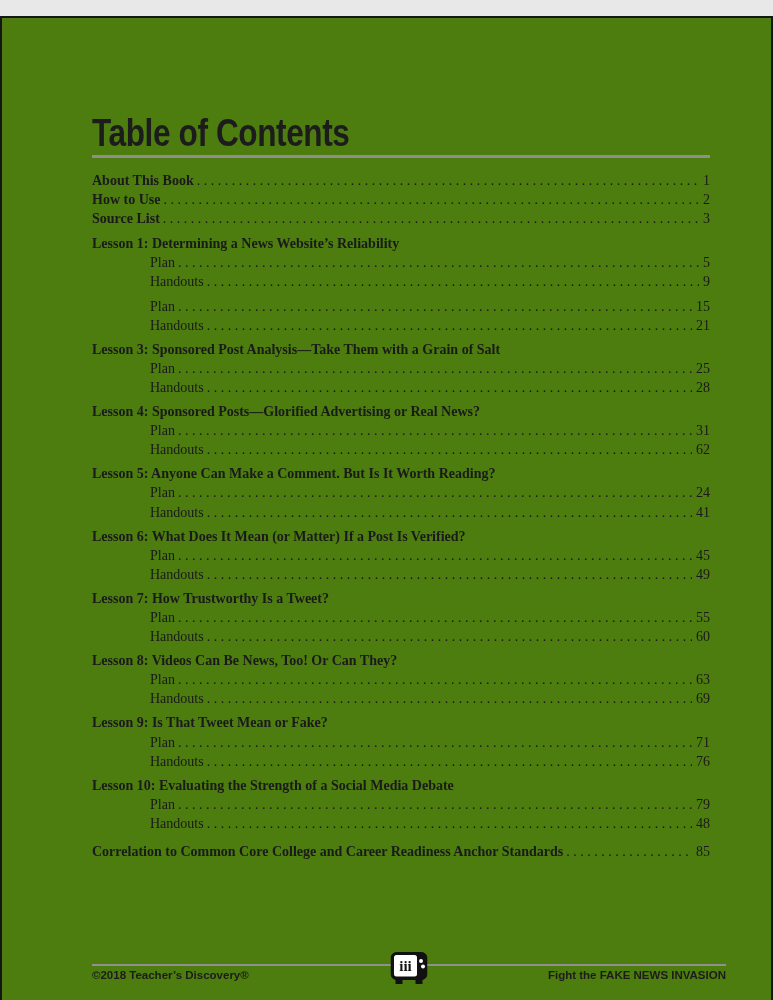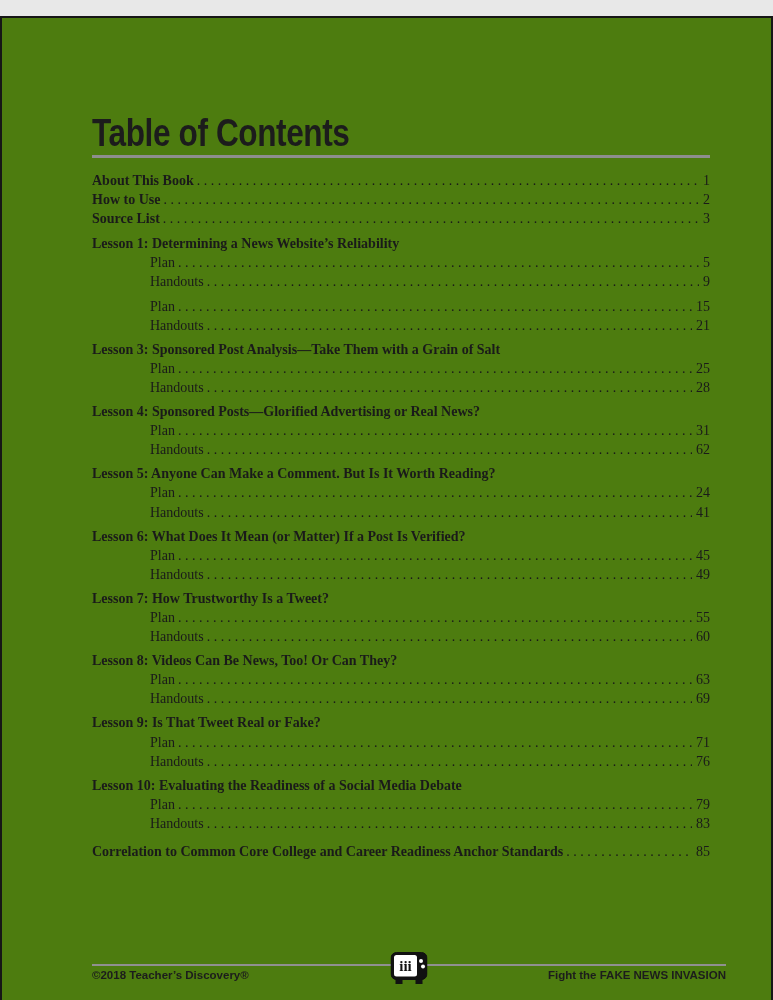--- a/index.html
+++ b/index.html
@@ -240,47 +240,47 @@
           </div>
           <div class="toc-row sub">
             <span class="label">Handouts</span>
             <span class="dots"></span>
             <span class="page-num">69</span>
           </div>
         </div>
 
         <div class="lesson-group">
           <div class="toc-row">
-            <span class="label bold">Lesson 9: Is That Tweet Real or Fake?</span>
+            <span class="label bold">Lesson 9: Is That Tweet Mean or Fake?</span>
           </div>
           <div class="toc-row sub">
             <span class="label">Plan</span>
             <span class="dots"></span>
             <span class="page-num">71</span>
           </div>
           <div class="toc-row sub">
             <span class="label">Handouts</span>
             <span class="dots"></span>
             <span class="page-num">76</span>
           </div>
         </div>
 
         <div class="lesson-group">
           <div class="toc-row">
-            <span class="label bold">Lesson 10: Evaluating the Readiness of a Social Media Debate</span>
+            <span class="label bold">Lesson 10: Evaluating the Strength of a Social Media Debate</span>
           </div>
           <div class="toc-row sub">
             <span class="label">Plan</span>
             <span class="dots"></span>
             <span class="page-num">79</span>
           </div>
           <div class="toc-row sub">
             <span class="label">Handouts</span>
             <span class="dots"></span>
-            <span class="page-num">83</span>
+            <span class="page-num">48</span>
           </div>
         </div>
       </div>
 
     <div class="back-matter">
 
         <div class="toc-row">
           <span class="label bold">Correlation to Common Core College and Career Readiness Anchor Standards</span>
           <span class="dots"></span>
           <span class="page-num">85</span>

